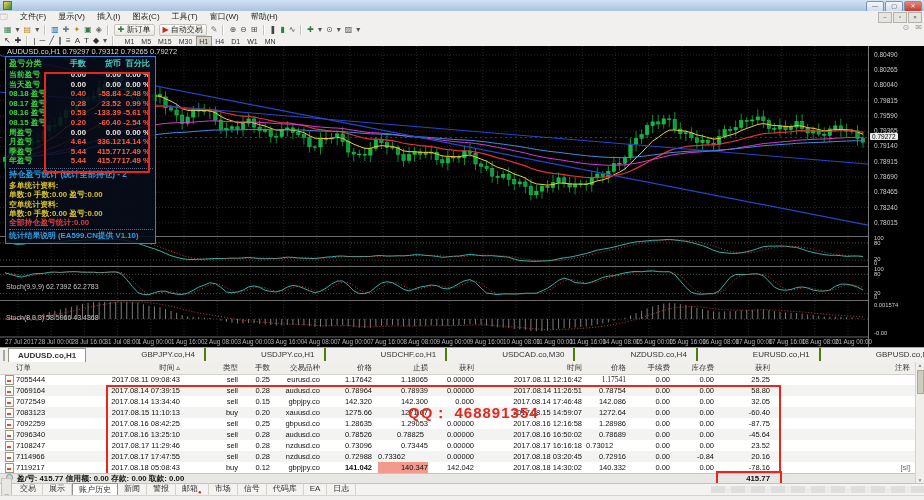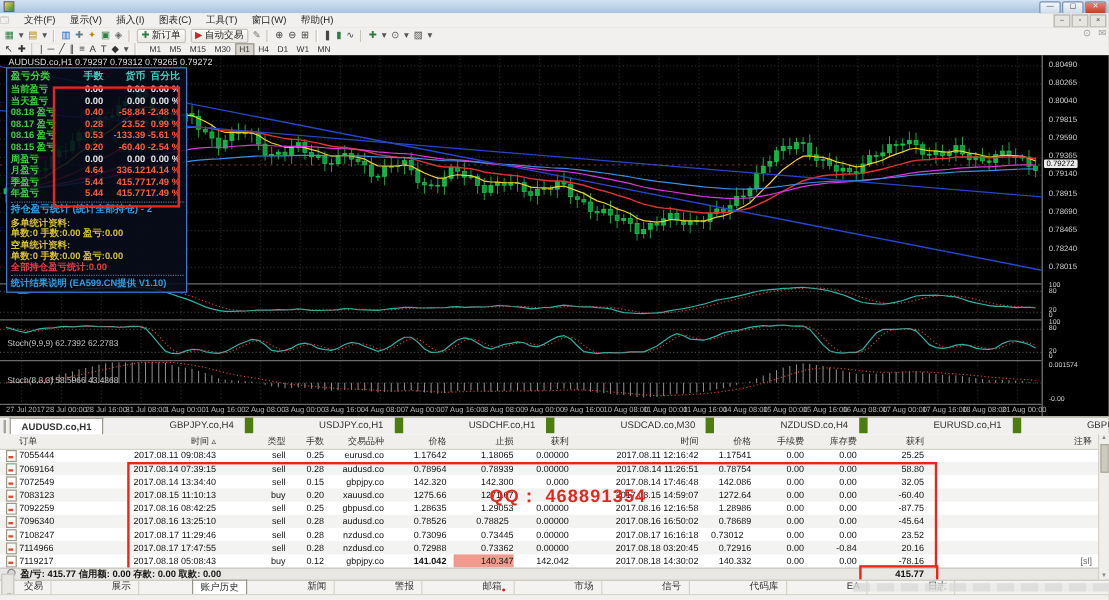--- a/index.html
+++ b/index.html
@@ -62,21 +62,21 @@
   .ov-redbox{position:absolute;left:38px;top:15px;width:102px;height:97px;border:2px solid #e8261a;pointer-events:none;}
   .ov-sec-title{border-top:1px dotted #5a6a85;margin-top:2px;color:#2f9fe0;font-weight:bold;font-size:8.2px;height:12px;line-height:12px;}
   .ov-y{color:#d9c22a;height:9.3px;line-height:9.3px;font-weight:bold;}
   .ov-red{color:#e04040;height:10px;line-height:10px;font-weight:bold;}
   .ov-foot{border-top:1px dotted #5a6a85;margin-top:1px;color:#2f9fe0;font-weight:bold;height:11px;line-height:11px;}
 
   
   .symbol-tabs{position:absolute;left:0;top:347px;width:924px;height:15px;background:#f1f0ee;
     border-top:1px solid #a9a69e;display:flex;align-items:center;font-size:8px;color:#333;}
   .stab-icon{width:9px;height:9px;margin:0 3px;background:#dedbd4;border:1px solid #a9a69e;}
-  .stab{padding:0 9px;height:13px;line-height:13px;border-right:7px solid #4d7c0f;}
+  .stab{padding:0 9px;height:13px;line-height:13px;border-right:2px solid #4d7c0f;}
   .stab.active{background:#fff;border:1px solid #97938a;border-bottom:1px solid #fff;font-weight:bold;}
 
   
   .terminal{position:absolute;left:0;top:362px;width:924px;height:121px;background:#fff;}
   .t-head{position:absolute;left:0;top:0;width:916px;height:12px;background:#f0efec;
     border-bottom:1px solid #d5d2ca;font-size:7.5px;color:#333;}
   .t-head span{position:absolute;line-height:12px;}
   .trow{position:absolute;left:0;width:916px;height:11px;font-size:7.5px;color:#111;}
   .trow.alt{background:#f3f3f2;}
   .trow span{position:absolute;line-height:11px;white-space:nowrap;}
@@ -871,21 +871,21 @@
           <span class="order-doc-icon"></span>
           <span style="left: 16px; width: 58px; text-align: left;">7055444</span>
           <span style="left: 92px; width: 88px; text-align: right;">2017.08.11 09:08:43</span>
           <span style="left: 190px; width: 48px; text-align: right;">sell</span>
           <span style="left: 242px; width: 28px; text-align: right;">0.25</span>
           <span style="left: 274px; width: 46px; text-align: right;">eurusd.co</span>
           <span style="left: 326px; width: 46px; text-align: right;">1.17642</span>
           <span style="left: 378px; width: 50px; text-align: right;">1.18065</span>
           <span style="left: 432px; width: 42px; text-align: right;">0.00000</span>
           <span style="left: 490px; width: 92px; text-align: right;">2017.08.11 12:16:42</span>
-          <span style="left: 586px; width: 40px; text-align: right;">1.17541</span>
+          <span style="left: 586px; width: 40px; text-align: right; font-family: Liberation Serif, serif;">1.17541</span>
           <span style="left: 632px; width: 38px; text-align: right;">0.00</span>
           <span style="left: 676px; width: 38px; text-align: right;">0.00</span>
           <span style="left: 722px; width: 48px; text-align: right;">25.25</span>
           <span class="comment-cell" style="left: 852px; width: 58px; text-align: right;"></span>
         </div>
         <div class="trow alt" style="top: 23px;">
           <span class="order-doc-icon"></span>
           <span style="left: 16px; width: 58px; text-align: left;">7069164</span>
           <span style="left: 92px; width: 88px; text-align: right;">2017.08.14 07:39:15</span>
           <span style="left: 190px; width: 48px; text-align: right;">sell</span>
@@ -973,35 +973,35 @@
           <span class="order-doc-icon"></span>
           <span style="left: 16px; width: 58px; text-align: left;">7108247</span>
           <span style="left: 92px; width: 88px; text-align: right;">2017.08.17 11:29:46</span>
           <span style="left: 190px; width: 48px; text-align: right;">sell</span>
           <span style="left: 242px; width: 28px; text-align: right;">0.28</span>
           <span style="left: 274px; width: 46px; text-align: right;">nzdusd.co</span>
           <span style="left: 326px; width: 46px; text-align: right;">0.73096</span>
           <span style="left: 378px; width: 50px; text-align: right;">0.73445</span>
           <span style="left: 432px; width: 42px; text-align: right;">0.00000</span>
           <span style="left: 490px; width: 92px; text-align: right;">2017.08.17 16:16:18</span>
-          <span style="left: 586px; width: 40px; text-align: center;">0.73012</span>
+          <span style="left: 586px; width: 40px; text-align: left;">0.73012</span>
           <span style="left: 632px; width: 38px; text-align: right;">0.00</span>
           <span style="left: 676px; width: 38px; text-align: right;">0.00</span>
           <span style="left: 722px; width: 48px; text-align: right;">23.52</span>
           <span class="comment-cell" style="left: 852px; width: 58px; text-align: right;"></span>
         </div>
         <div class="trow alt" style="top: 89px;">
           <span class="order-doc-icon"></span>
           <span style="left: 16px; width: 58px; text-align: left;">7114966</span>
           <span style="left: 92px; width: 88px; text-align: right;">2017.08.17 17:47:55</span>
           <span style="left: 190px; width: 48px; text-align: right;">sell</span>
           <span style="left: 242px; width: 28px; text-align: right;">0.28</span>
           <span style="left: 274px; width: 46px; text-align: right;">nzdusd.co</span>
           <span style="left: 326px; width: 46px; text-align: right;">0.72988</span>
-          <span style="left: 378px; width: 50px; text-align: right;">0.73362</span>
+          <span style="left: 378px; width: 50px; text-align: left;">0.73362</span>
           <span style="left: 432px; width: 42px; text-align: right;">0.00000</span>
           <span style="left: 490px; width: 92px; text-align: right;">2017.08.18 03:20:45</span>
           <span style="left: 586px; width: 40px; text-align: right;">0.72916</span>
           <span style="left: 632px; width: 38px; text-align: right;">0.00</span>
           <span style="left: 676px; width: 38px; text-align: right;">-0.84</span>
           <span style="left: 722px; width: 48px; text-align: right;">20.16</span>
           <span class="comment-cell" style="left: 852px; width: 58px; text-align: right;"></span>
         </div>
         <div class="trow" style="top: 100px;">
           <span class="order-doc-icon"></span>
@@ -1025,21 +1025,21 @@
     <div class="qq-watermark">QQ： 468891354</div>
     <div class="t-summary">
       <span class="sum-dot"></span><span>盈/亏: 415.77   信用额: 0.00   存款: 0.00   取款: 0.00</span>
       <span class="t-total">415.77</span>
     </div>
     <div class="red-total-box"></div>
     <div class="t-scroll">▲<div class="t-thumb"></div><div style="position:absolute;bottom:0;left:0;width:8px;">▼</div></div>
   </div>
 
   <div class="tabs-bar">
-    <span id="btabs" style="display:flex;gap:44px;">
+    <span id="btabs" style="display:flex;">
         <span class="btab">交易</span>
         <span class="btab">展示</span>
         <span class="btab active">账户历史</span>
         <span class="btab">新闻</span>
         <span class="btab">警报</span>
         <span class="btab">邮箱<sub class="mail-dot">●</sub></span>
         <span class="btab">市场</span>
         <span class="btab">信号</span>
         <span class="btab">代码库</span>
         <span class="btab">EA</span>

